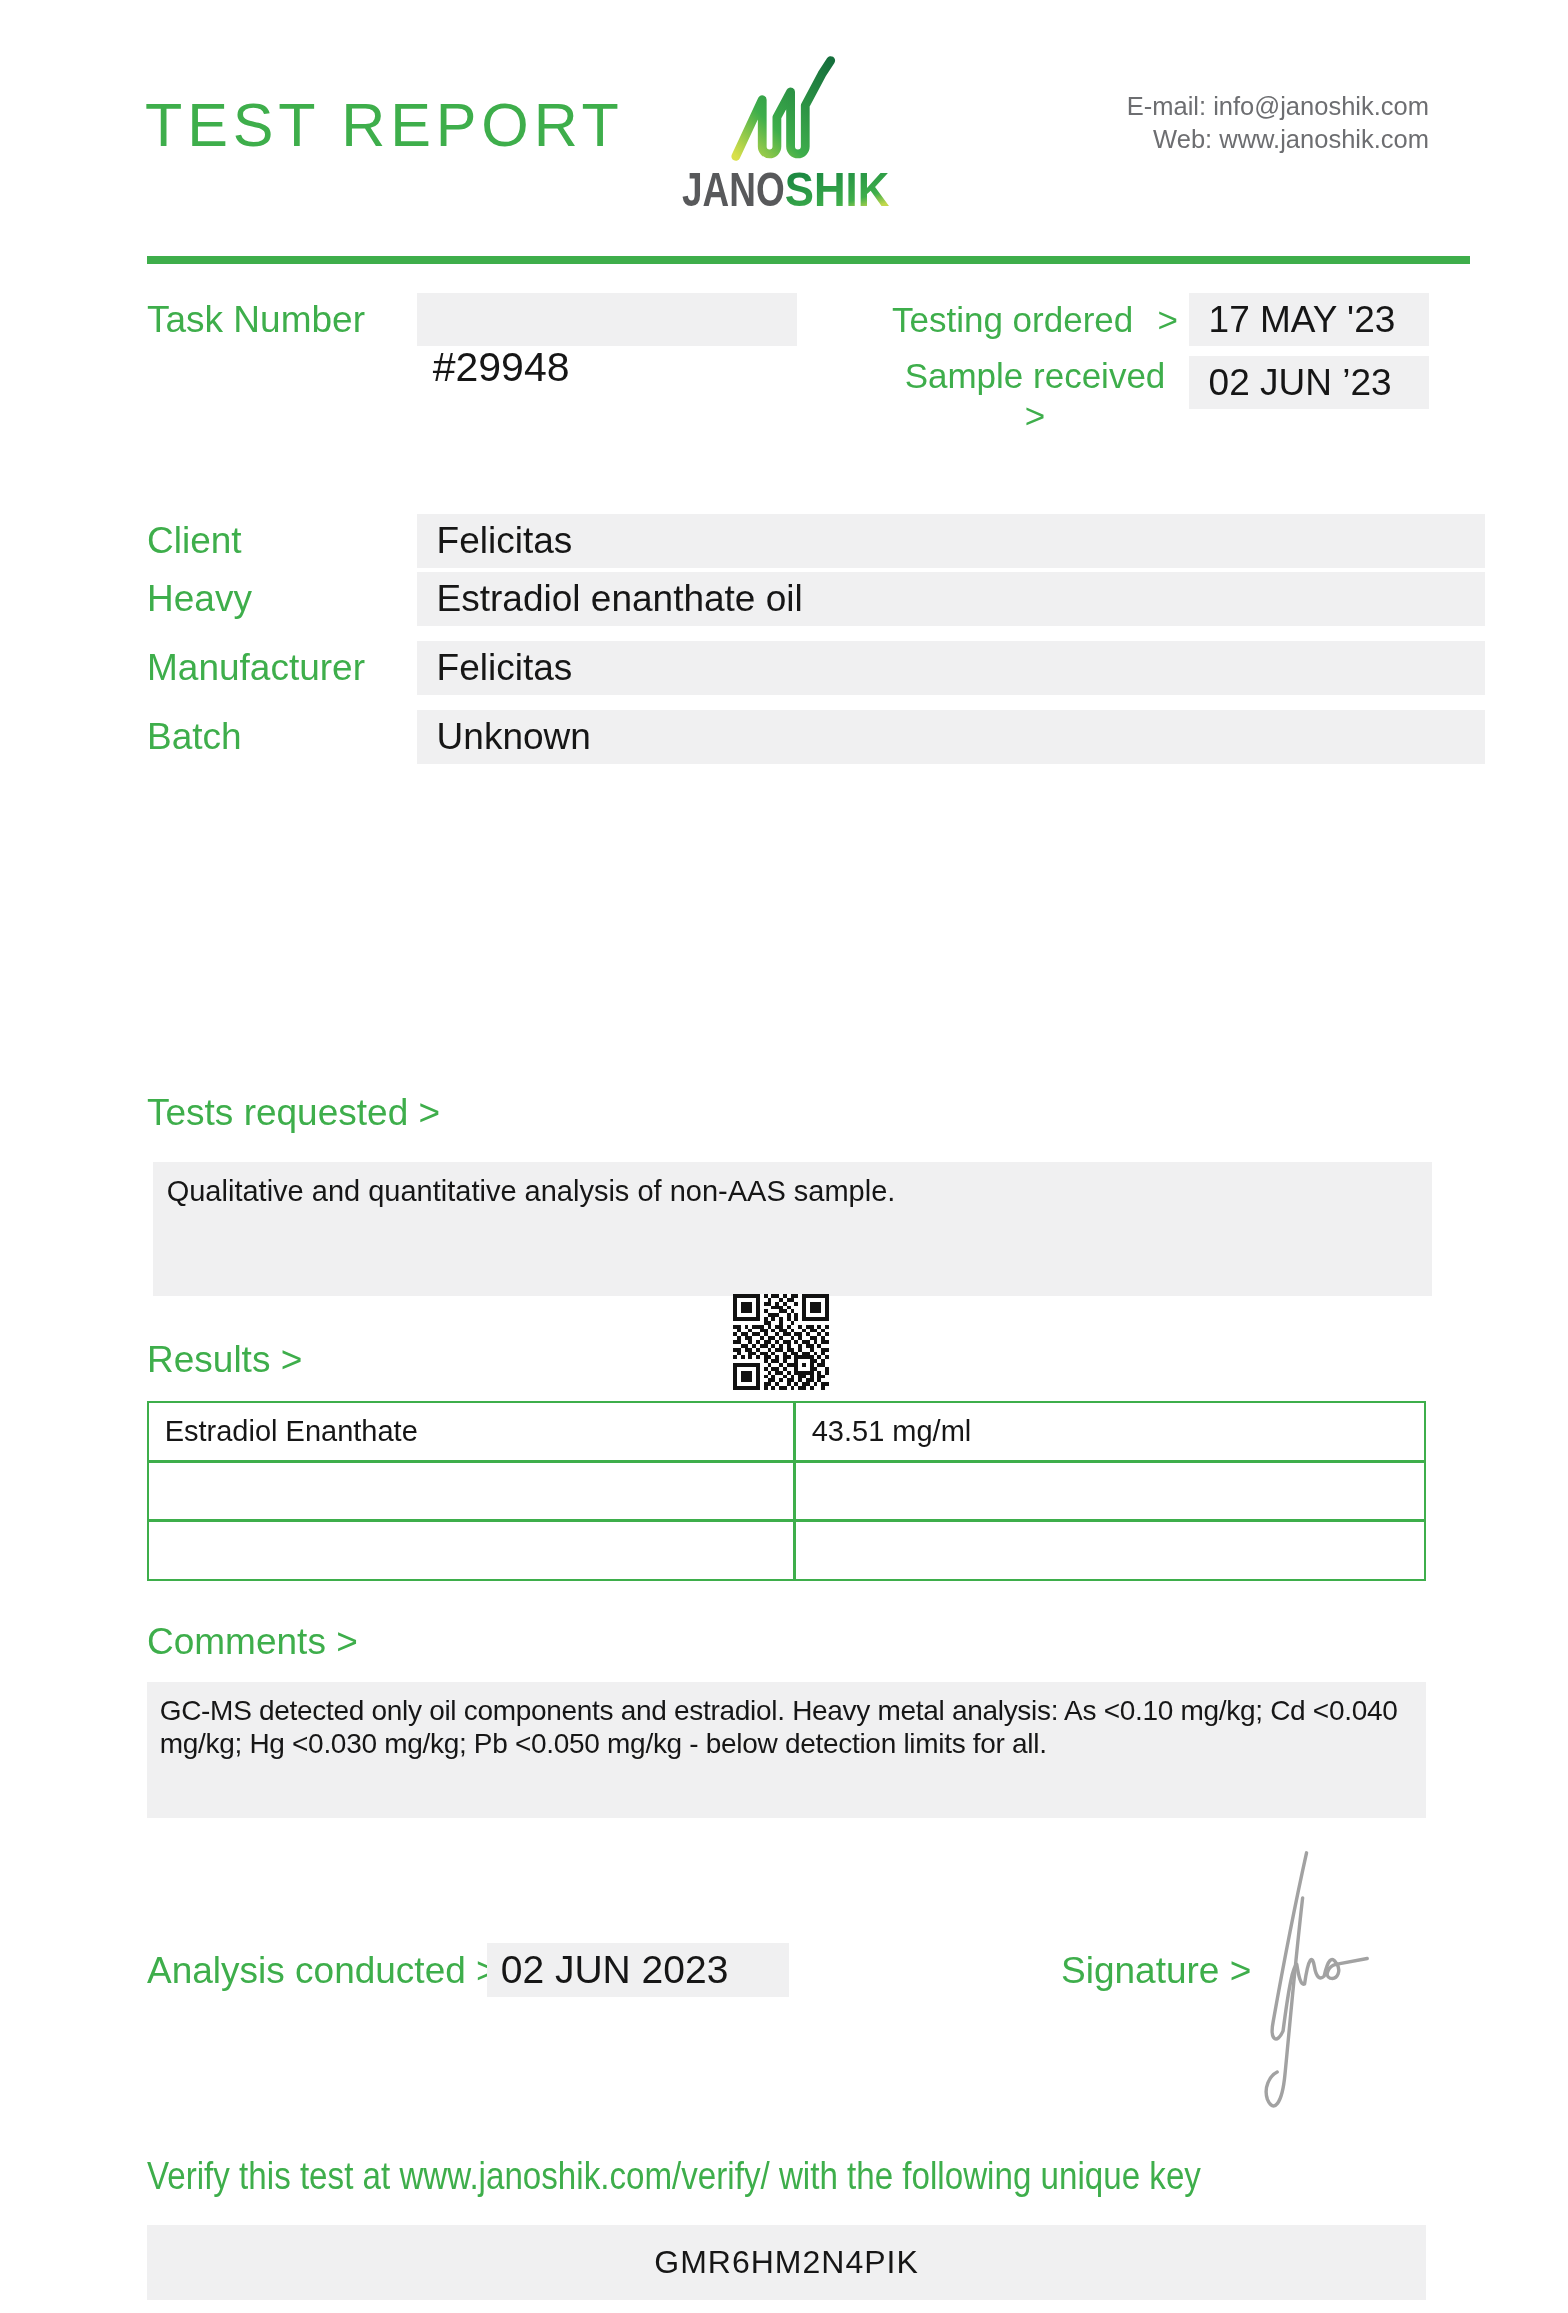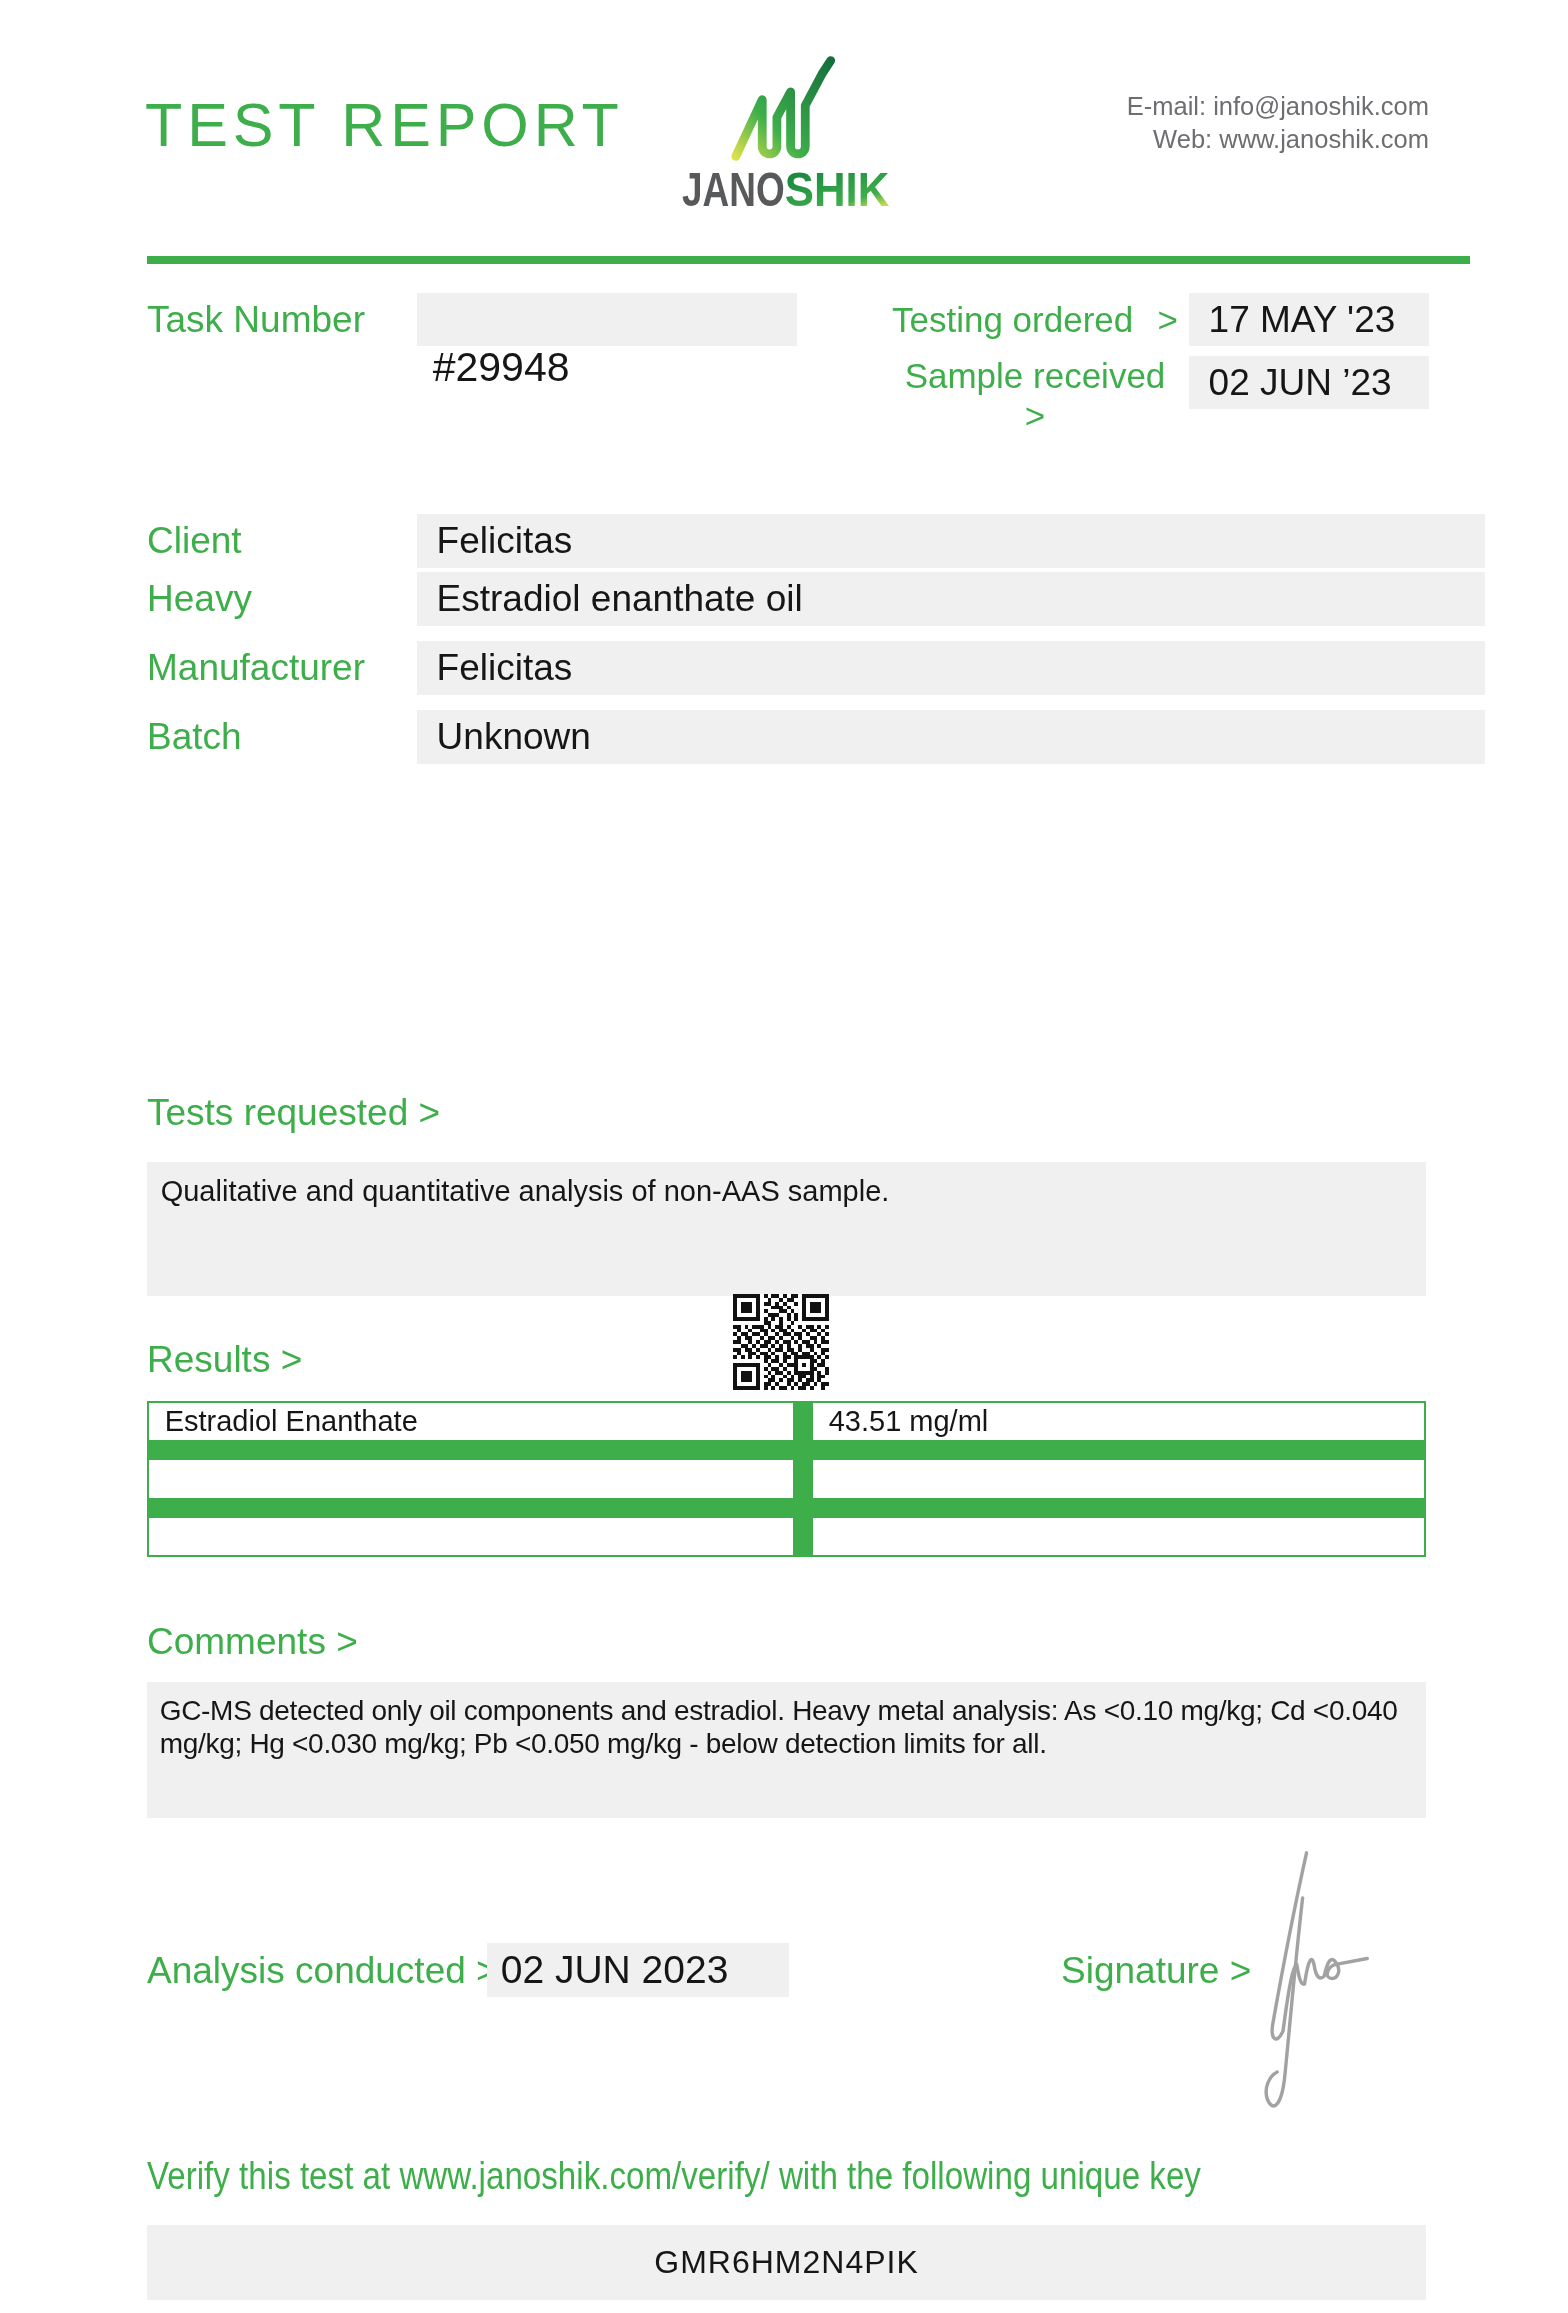--- a/index.html
+++ b/index.html
@@ -28,23 +28,23 @@
   .drow .v{font-size:37px;line-height:54px;padding-left:19.6px;white-space:nowrap;}
   
   .heading{font-size:37px;color:#3EAE4B;white-space:nowrap;}
   .secbox{left:147px;width:1279px;}
   .secbody{font-size:29px;line-height:35px;padding:11.8px 13.7px;}
   
   #qr{left:733px;top:1294px;width:96px;height:96px;display:grid;
       grid-template-columns:repeat(25,1fr);grid-template-rows:repeat(25,1fr);background:#ffffff;}
   #qr div{background:#111111;}
   
-  #results-table{left:147px;top:1401px;width:1279px;height:156px;box-sizing:border-box;
+  #results-table{left:147px;top:1401px;width:1279px;height:180px;box-sizing:border-box;
       border:2.9px solid #3EAE4B;background:#3EAE4B;display:grid;
-      grid-template-columns:644px 1fr;grid-template-rows:1fr 1fr 1fr;gap:20px;}
+      grid-template-columns:644px 1fr;grid-template-rows:1fr 1fr 1fr;gap:3px;}
   #results-table .cell{background:#ffffff;font-size:29px;padding:9.8px 15.7px;display:flex;align-items:center;white-space:nowrap;overflow:hidden;}
   
   #comments-box{top:1682px;height:136px;}
   #comments-box .secbody{font-size:28px;line-height:33px;letter-spacing:-0.3px;padding:11.8px 12.7px;}
   
   #analysis-label{left:147px;top:1950px;}
   #analysis-box{left:487px;top:1943px;width:302px;height:54px;}
   #analysis-box .v{font-size:39px;line-height:54px;padding-left:13.7px;white-space:nowrap;}
   #signature-label{left:1061px;top:1950px;}
   #signature-svg{left:1240px;top:1829px;}
@@ -134,21 +134,21 @@
   </div>
   <div class="abs drow" style="top:710px;">
     <div class="lbl label38">Batch</div>
     <div class="box graybox">
       <div class="v">Unknown</div>
     </div>
   </div>
 
 
   <div class="abs heading" style="left:147px;top:1092px;">Tests requested &gt;</div>
-  <div class="abs secbox graybox" style="top:1162px;height:134px;">
+  <div class="abs secbox graybox" style="top:1162px;height:134px;margin-left:6px;">
     <div class="secbody">Qualitative and quantitative analysis of non-AAS sample.</div>
   </div>
 
   <div class="abs" id="qr">
       <div style="grid-area: 1 / 1;"></div>
       <div style="grid-area: 1 / 2;"></div>
       <div style="grid-area: 1 / 3;"></div>
       <div style="grid-area: 1 / 4;"></div>
       <div style="grid-area: 1 / 5;"></div>
       <div style="grid-area: 1 / 6;"></div>

